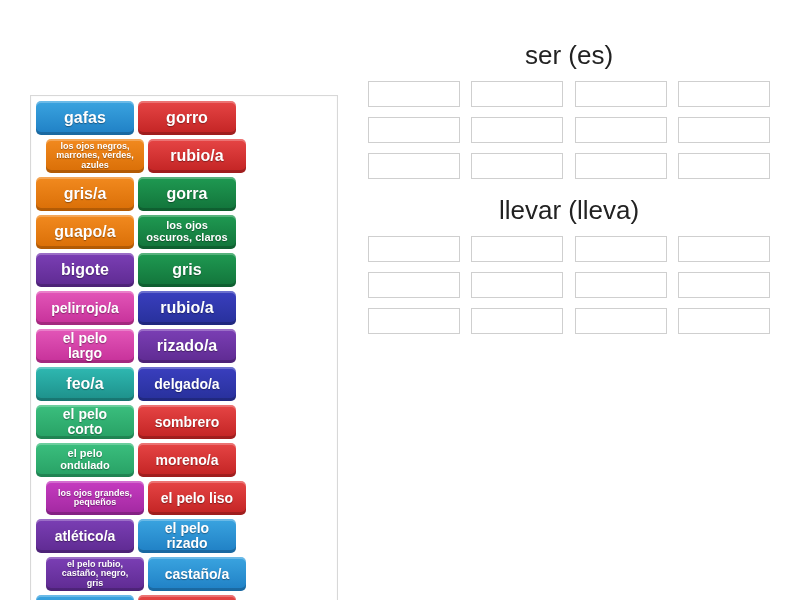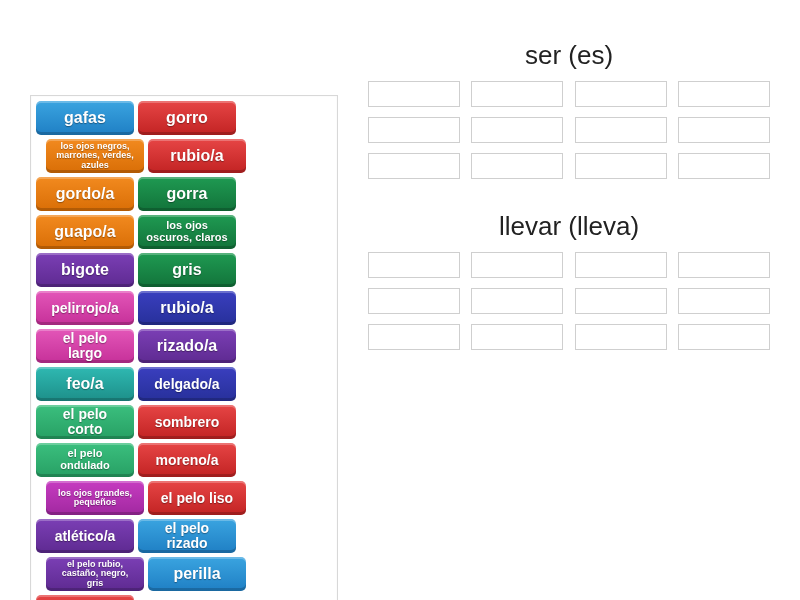--- a/index.html
+++ b/index.html
@@ -46,21 +46,21 @@
   }
   .tile.fs-lg  { font-size: 16px; }
   .tile.fs-md  { font-size: 14px; }
   .tile.fs-sm  { font-size: 11px; }
   .tile.fs-xs  { font-size: 9px; margin-left: 12px;  }
 
   .groups {
     flex: 1;
     padding: 40px 30px 0 30px;
   }
-  .group { margin-bottom: 32px; }
+  .group { margin-bottom: 16px; }
   .group-title {
     text-align: center;
     font-size: 26px;
     font-weight: 400;
     color: #222;
     margin-bottom: 10px;
   }
   .slot-row {
     display: flex;
     justify-content: space-between;
@@ -88,41 +88,42 @@
 </head>
 <body>
 
 <div class="stage">
 
   <div class="tiles-panel" id="tiles-panel">
       <div class="tile c-blue fs-lg">gafas</div>
       <div class="tile c-red fs-lg">gorro</div>
       <div class="tile c-orange fs-xs">los ojos negros, marrones, verdes, azules</div>
       <div class="tile c-red fs-lg">rubio/a</div>
-      <div class="tile c-orange fs-lg">gordo/a</div>
+      <div class="tile c-orange fs-lg">gris/a</div>
       <div class="tile c-green fs-lg">gorra</div>
       <div class="tile c-orange fs-lg">guapo/a</div>
       <div class="tile c-green fs-sm">los ojos oscuros, claros</div>
       <div class="tile c-purple fs-lg">bigote</div>
       <div class="tile c-green fs-lg">gris</div>
       <div class="tile c-pink fs-md">pelirrojo/a</div>
       <div class="tile c-indigo fs-lg">rubio/a</div>
       <div class="tile c-pink fs-md">el pelo largo</div>
       <div class="tile c-purple fs-lg">rizado/a</div>
       <div class="tile c-teal fs-lg">feo/a</div>
       <div class="tile c-indigo fs-md">delgado/a</div>
       <div class="tile c-lgreen fs-md">el pelo corto</div>
       <div class="tile c-red fs-md">sombrero</div>
       <div class="tile c-lgreen fs-sm">el pelo ondulado</div>
       <div class="tile c-red fs-md">moreno/a</div>
       <div class="tile c-magenta fs-xs">los ojos grandes, pequeños</div>
       <div class="tile c-red fs-md">el pelo liso</div>
       <div class="tile c-purple fs-md">atlético/a</div>
       <div class="tile c-blue fs-md">el pelo rizado</div>
       <div class="tile c-purple fs-xs">el pelo rubio, castaño, negro, gris</div>
+      <div class="tile c-blue fs-md">castaño/a</div>
       <div class="tile c-blue fs-lg">perilla</div>
       <div class="tile c-red fs-lg">bajo/a</div>
     </div>
 
   <div class="groups" id="groups">
       <div class="group">
         <div class="group-title">ser (es)</div>
         <div class="slot-row">
           <div class="slot"></div>
           <div class="slot"></div>

